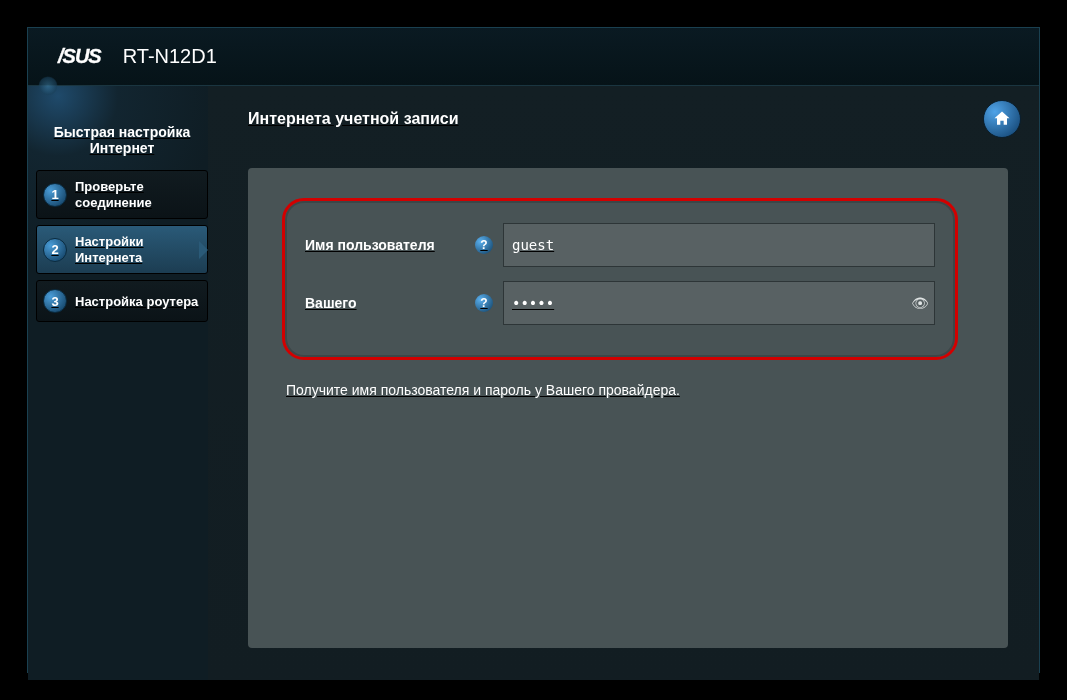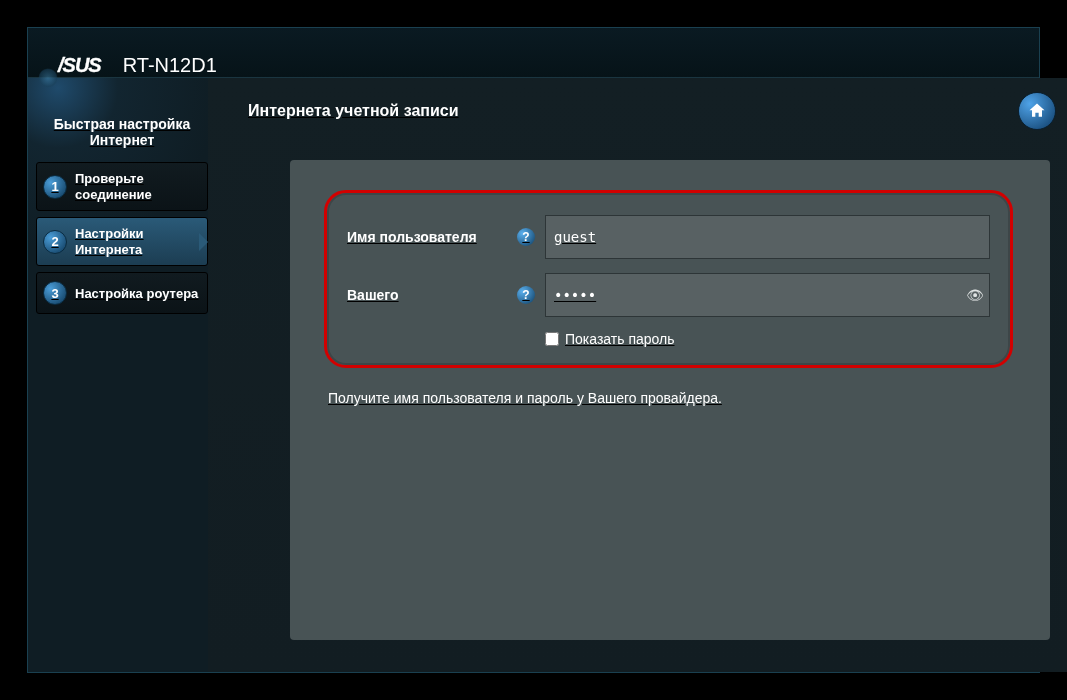--- a/index.html
+++ b/index.html
@@ -11,25 +11,25 @@
   overflow: hidden;
   position: relative;
 }
 .outer-frame {
   position: absolute;
   top: 27px; left: 27px; right: 27px; bottom: 27px;
   border: 1px solid #1a4050;
   background: #131f24;
 }
 .header {
-  height: 50px;
+  height: 58px;
   background: linear-gradient(#0a1a22, #061318);
   border-bottom: 1px solid #1a3540;
   display: flex;
-  align-items: flex-end;
+  align-items: center;
   padding-left: 30px;
   gap: 22px;
 }
 .asus-logo {
   color: #fff;
   font-weight: bold;
   font-size: 20px;
   font-style: italic;
   letter-spacing: -1px;
   -webkit-text-stroke: .3px #fff;
@@ -91,24 +91,23 @@
   background: radial-gradient(circle at 30% 30%, #4fa3e8, #0d3b66);
   border:1px solid #0a2030;
   display:flex; align-items:center; justify-content:center;
   cursor:pointer;
 }
 .home-btn svg { width:20px; height:20px; }
 .content-panel {
   margin-top: 40px;
   background: #485355;
   border-radius: 4px;
-  padding: 30px 37px 30px 34px;
+  padding: 30px 50px 30px 34px;
   width: 760px; height: 480px;
   position: relative;
-  margin-left: 42px;
 }
 .form-box {
   border: 3px solid #d20000;
   border-radius: 22px;
   padding: 22px 20px 18px 20px;
   position: relative;
   box-shadow: 0 0 0 2px rgba(0,0,0,.15) inset;
 }
 .form-row {
   display:flex; align-items:center; margin-bottom: 14px;
@@ -194,24 +193,20 @@
             <input class="text-input" type="text" value="guest" style="">
           </div>
           <div class="form-row">
             <div class="form-label">Вашего</div>
             <div class="help">?</div>
             <div class="pwd-wrap">
               <input class="text-input" type="text" value="•••••" style="">
               <span class="eye">👁</span>
             </div>
           </div>
-          <div class="check-row">
-            <input type="checkbox" style="">
-            <span>Показать пароль</span>
-          </div>
         </div>
 
         <div class="hint">Получите имя пользователя и пароль у Вашего провайдера.</div>
 
 
       </div>
     </div>
   </div>
 </div>
 

